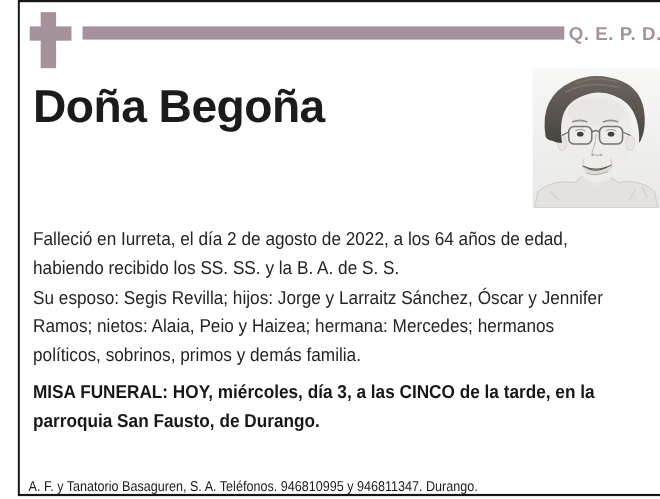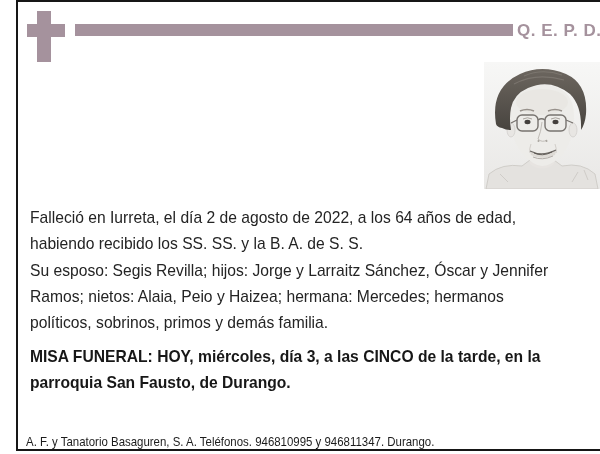--- a/index.html
+++ b/index.html
@@ -95,20 +95,21 @@
 <div class="page">
   <div class="frame"></div>
 
   <div class="cross-v"></div>
   <div class="cross-h"></div>
   <div class="rule"></div>
 
   <div class="qepd">Q. E. P. D.</div>
 
   <div class="name">
+    <div>Doña Begoña</div>
   </div>
 
   <svg class="photo" viewBox="0 0 116 127" xmlns="http://www.w3.org/2000/svg" aria-hidden="true">
     <defs>
       <linearGradient id="pbg" x1="0" y1="0" x2="0" y2="1">
         <stop offset="0" stop-color="#f7f7f6"></stop>
         <stop offset="1" stop-color="#e9e8e6"></stop>
       </linearGradient>
       <linearGradient id="hg" x1="0" y1="0" x2="0" y2="1">
         <stop offset="0" stop-color="#6c665f"></stop>

